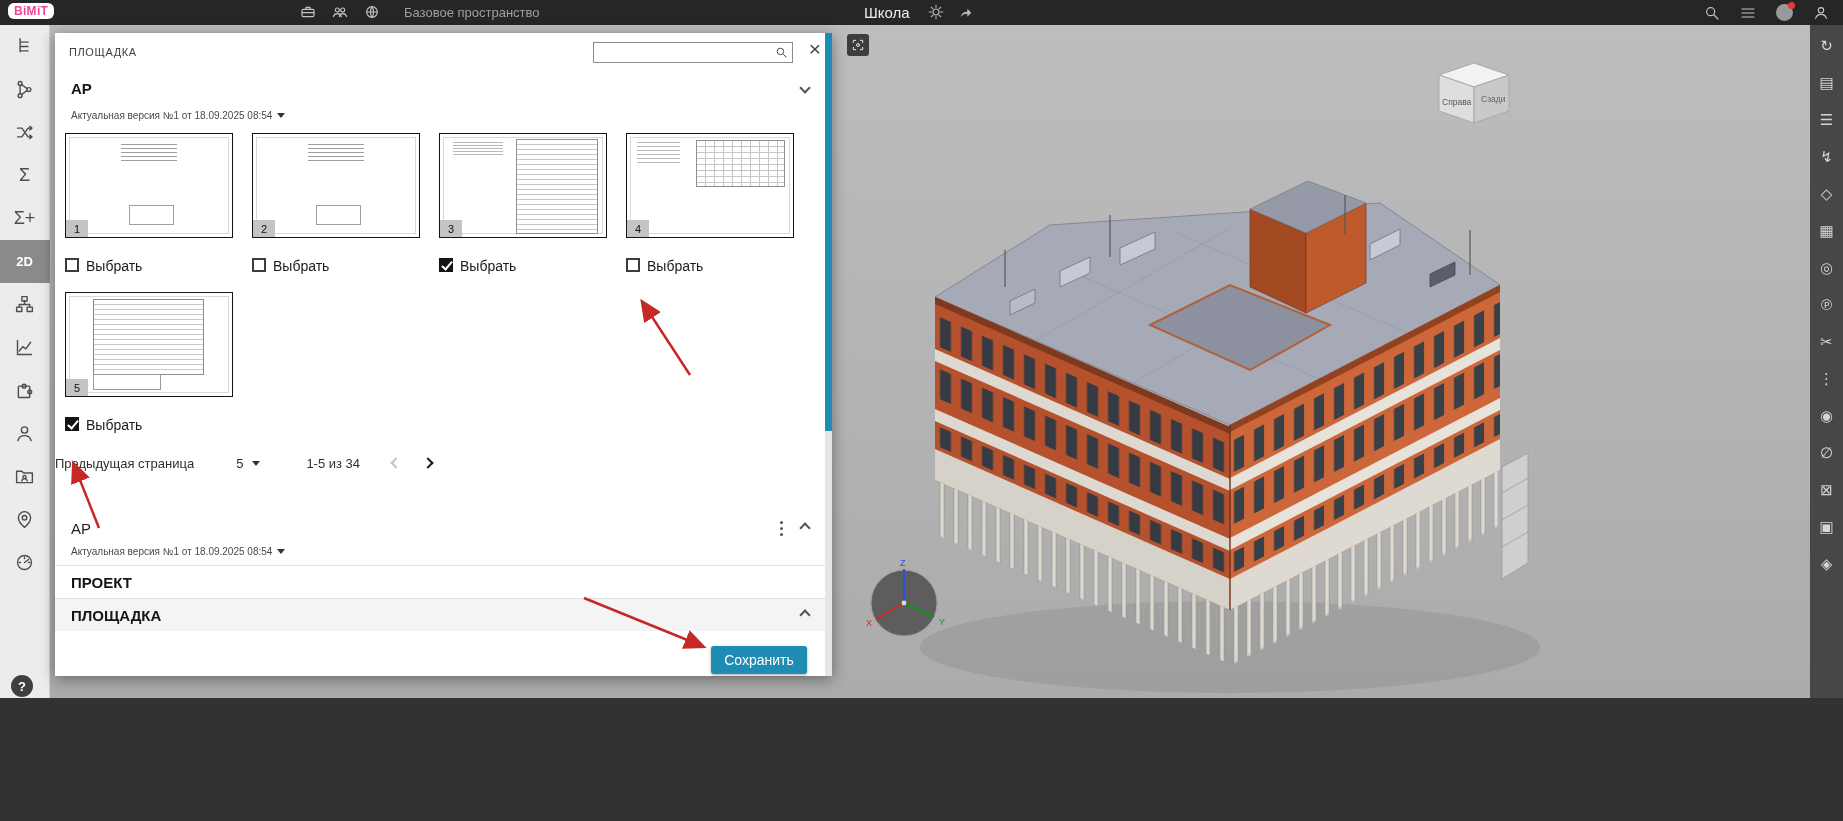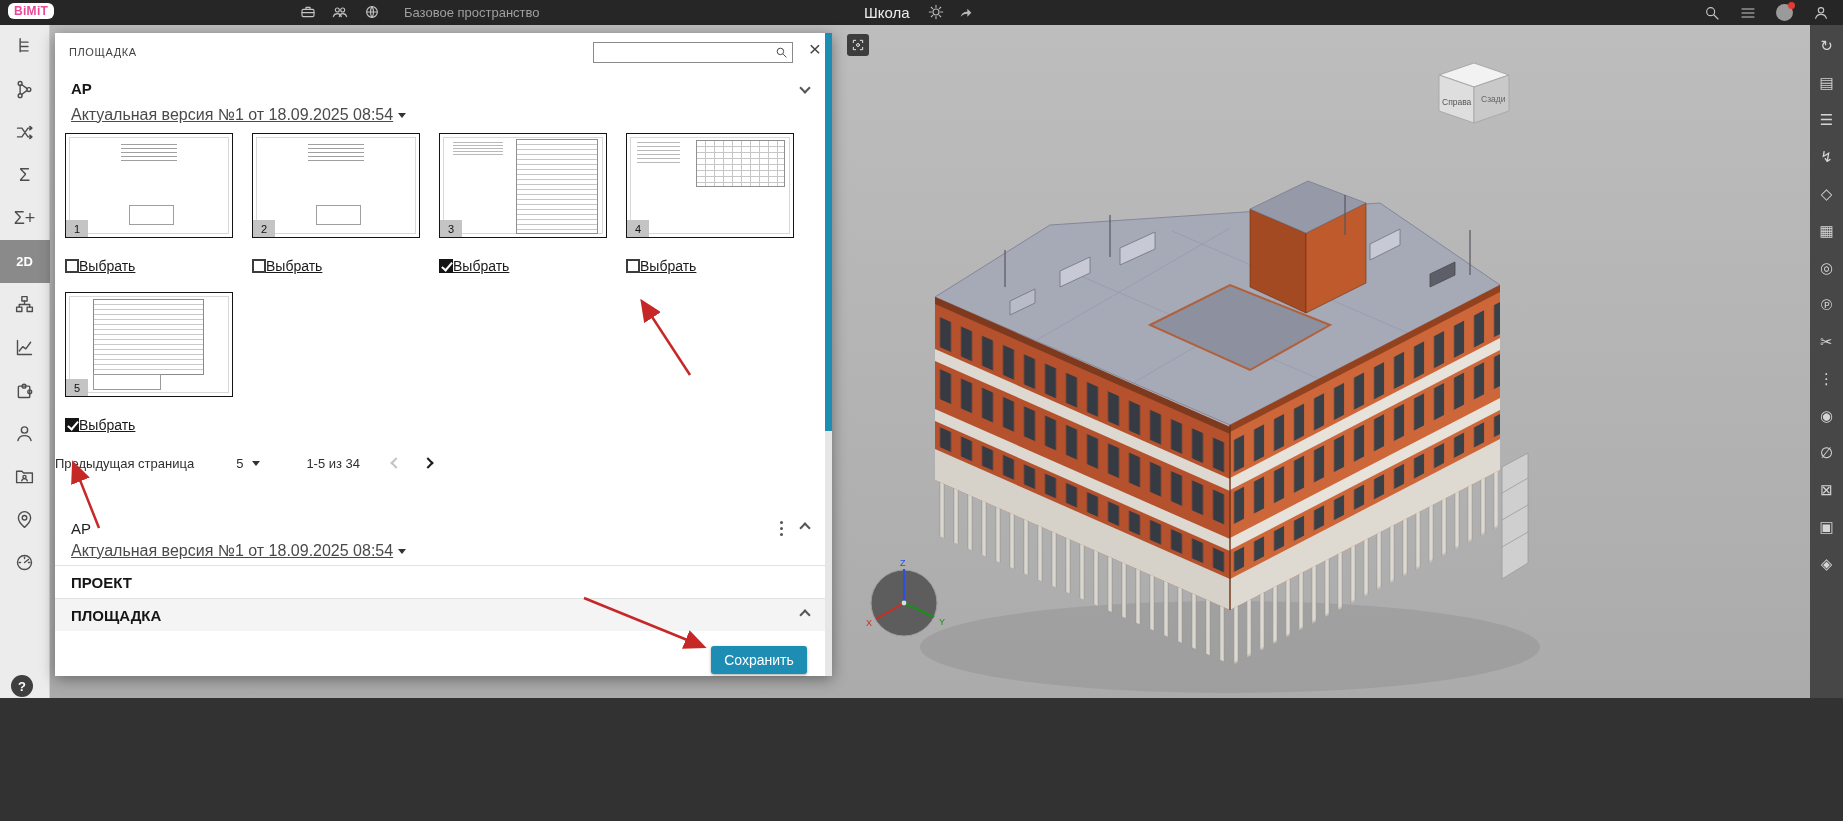--- a/index.html
+++ b/index.html
@@ -63,21 +63,21 @@
             display:flex;align-items:center;}
   .p-search input{flex:1;min-width:0;border:none;outline:none;font-size:12px;padding:0 5px;font-family:inherit;}
   .p-search svg{width:13px;height:13px;margin-right:4px;stroke:#444;fill:none;stroke-width:1.8;}
   .p-close{position:absolute;left:750px;top:4px;font-size:21px;color:#444;width:20px;text-align:center;cursor:default;}
 
   .spacer{flex:1;}
   .sec-head{display:flex;align-items:center;padding:0 16px;height:34px;}
   .sec-head .name{font-weight:bold;font-size:15px;color:#161616;}
   .file-row{display:flex;align-items:center;padding:0 16px;height:26px;font-size:15px;color:#222;}
   .dots{width:3px;height:3px;border-radius:50%;background:#555;box-shadow:0 -6px 0 #555,0 6px 0 #555;margin:0 18px 0 4px;}
-  .version-row{display:flex;align-items:center;gap:5px;padding:3px 16px 7px;font-size:16px;color:#4a4a4a;height:24px;text-decoration:underline;}
+  .version-row{display:flex;align-items:center;gap:5px;padding:3px 16px 7px;font-size:10px;color:#4a4a4a;height:24px;}
   .tri{width:0;height:0;border-left:4px solid transparent;border-right:4px solid transparent;border-top:5px solid #333;}
 
   .grid-row{display:flex;gap:19px;margin:4px 0 0 10px;}
   .grid-row.second{margin-top:18px;}
   .card{width:168px;position:relative;}
   .thumbnail{width:168px;height:105px;border:1px solid #141414;background:#fff;position:relative;overflow:hidden;}
   .frame{position:absolute;inset:3px;border:1px solid #d8d8d8;}
   .badge{position:absolute;left:0;bottom:0;width:22px;height:17px;background:#c4c4c4;color:#111;font-size:11px;
          display:flex;align-items:center;justify-content:center;}
   .pv{position:absolute;inset:0;}
@@ -90,21 +90,21 @@
                background:repeating-linear-gradient(180deg,#b9b9b9 0 1px,transparent 1px 3px);}
   .pv-d::before{content:"";position:absolute;right:5%;top:6%;width:52%;height:44%;border:1px solid #909090;
                 background:repeating-linear-gradient(90deg,transparent 0 8px,#c6c6c6 8px 9px),
                            repeating-linear-gradient(180deg,transparent 0 5px,#c6c6c6 5px 6px);}
   .pv-d::after{content:"";position:absolute;left:6%;top:8%;width:26%;height:22%;
                background:repeating-linear-gradient(180deg,#b9b9b9 0 1px,transparent 1px 4px);}
   .pv-e::before{content:"";position:absolute;left:16%;top:6%;width:66%;height:72%;border:1px solid #8a8a8a;
                 background:repeating-linear-gradient(180deg,transparent 0 4px,#c9c9c9 4px 5px);}
   .pv-e::after{content:"";position:absolute;left:16%;bottom:6%;width:40%;height:13%;border:1px solid #9a9a9a;}
 
-  .cb-row{display:flex;align-items:center;margin-top:20px;text-decoration:underline;}
+  .cb-row{display:flex;gap:7px;margin-top:20px;}
   .cb{width:14px;height:14px;border:2px solid #3c3c3c;background:#fff;position:relative;flex:none;}
   .cb.checked{background:#141414;border-color:#141414;}
   .cb.checked::after{content:"";position:absolute;left:3px;top:-1px;width:4px;height:9px;
                      border:solid #fff;border-width:0 2px 2px 0;transform:rotate(40deg);}
   .cb-label{font-size:14px;color:#1a1a1a;}
 
   .pagination{display:flex;align-items:center;padding-right:26px;margin-top:18px;
               font-size:13px;color:#2f2f2f;height:24px;}
   .pg-prev{margin-right:42px;}
   .pg-size{display:flex;align-items:center;gap:9px;margin-right:46px;}

